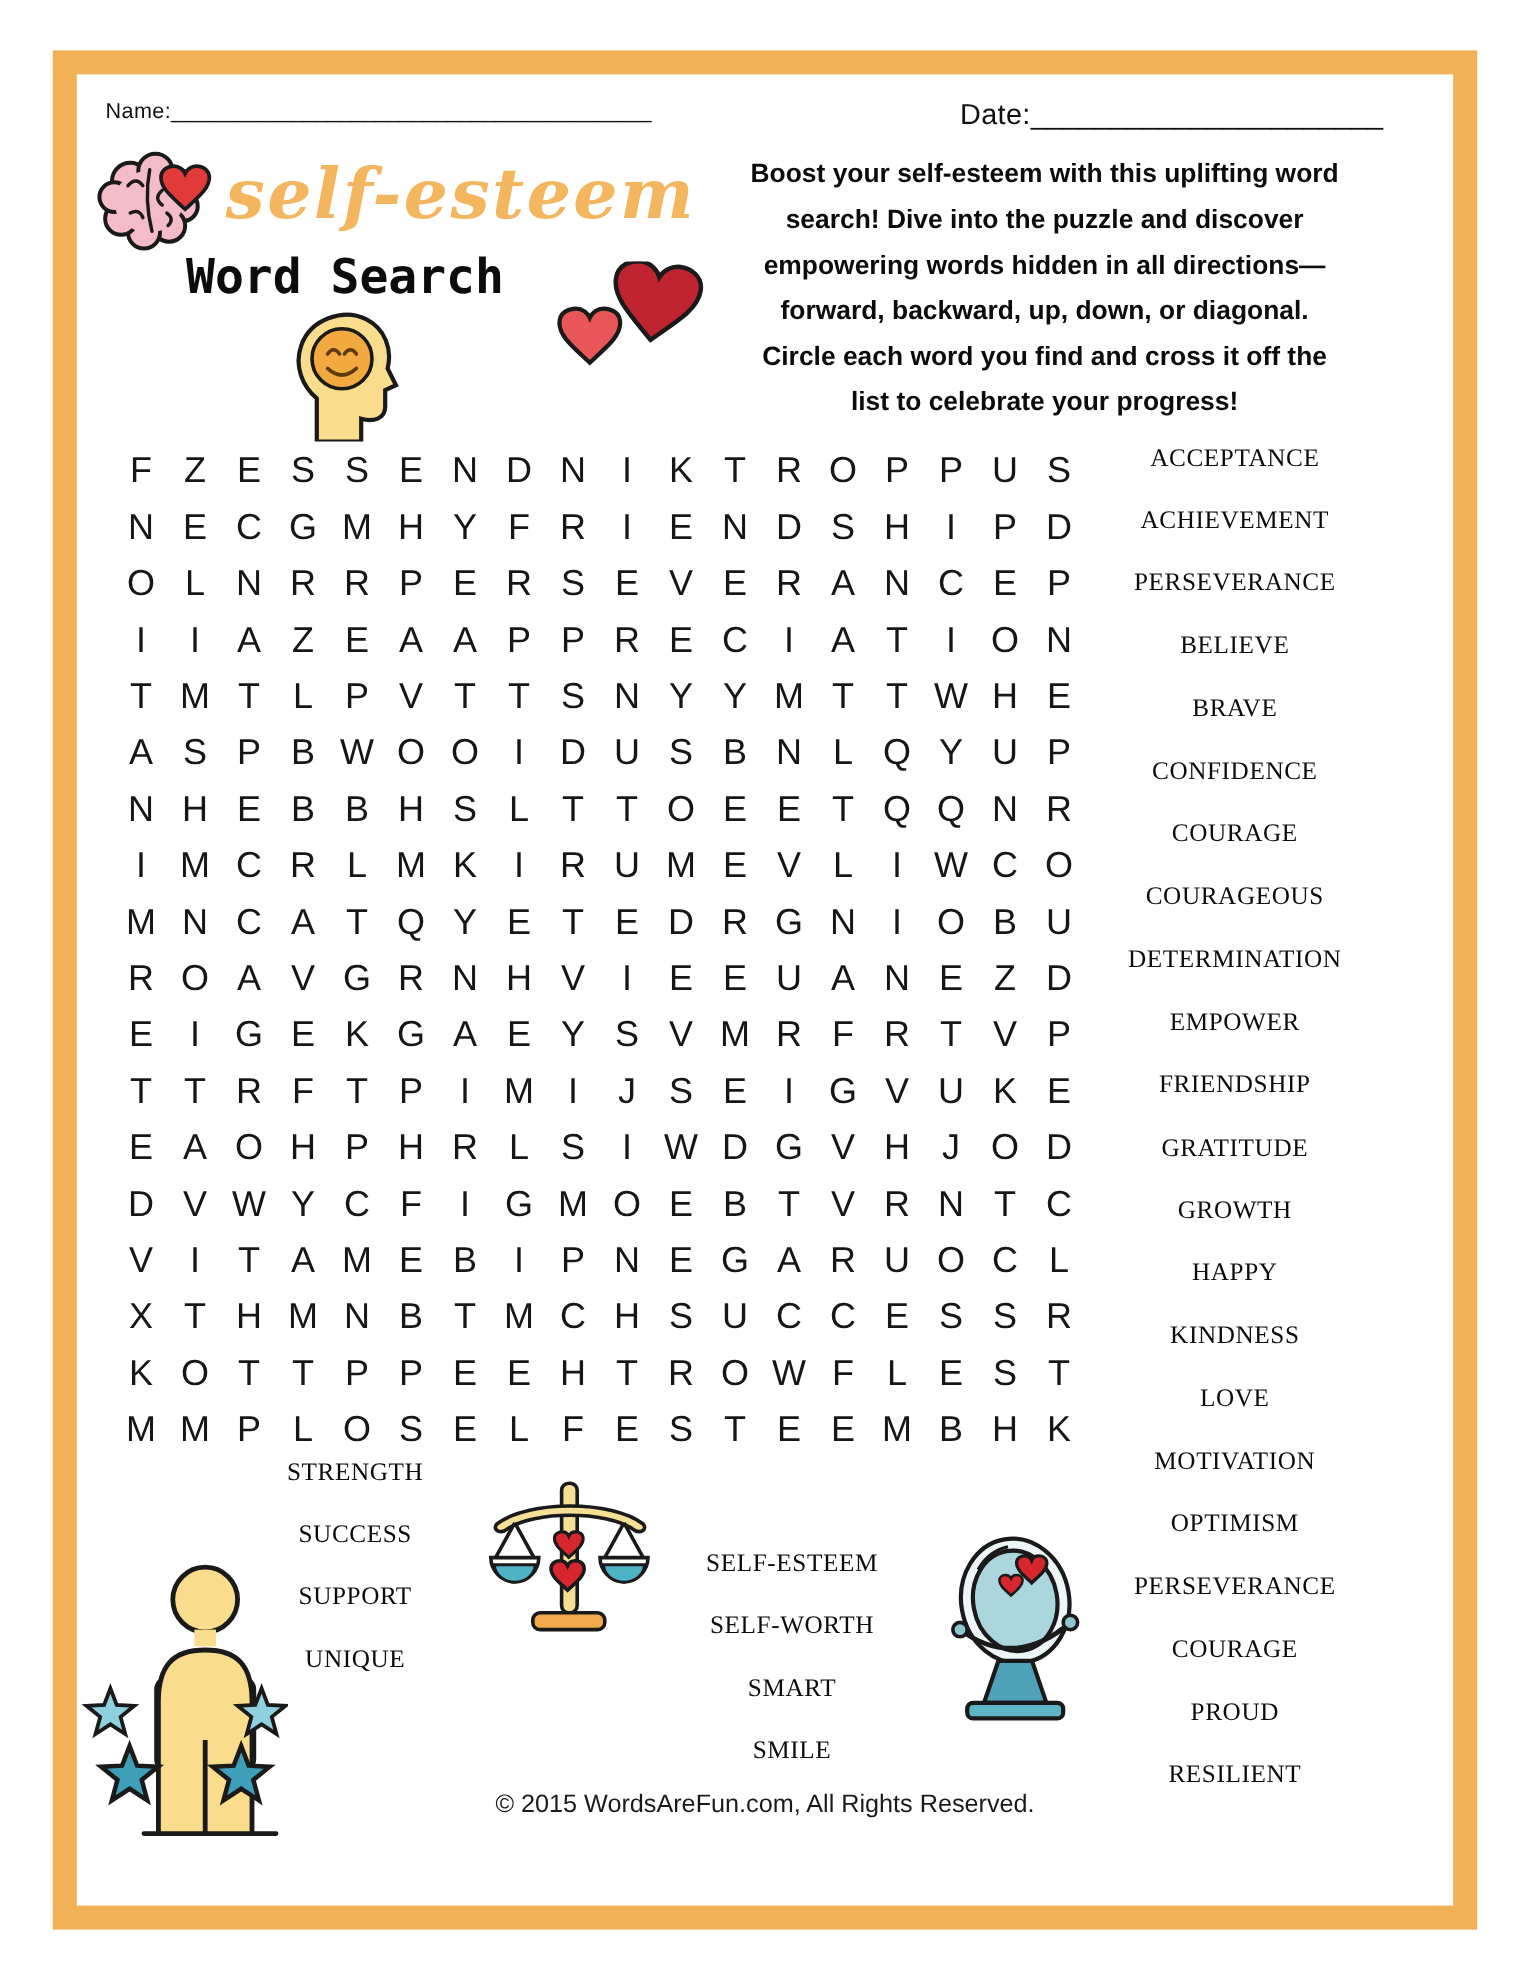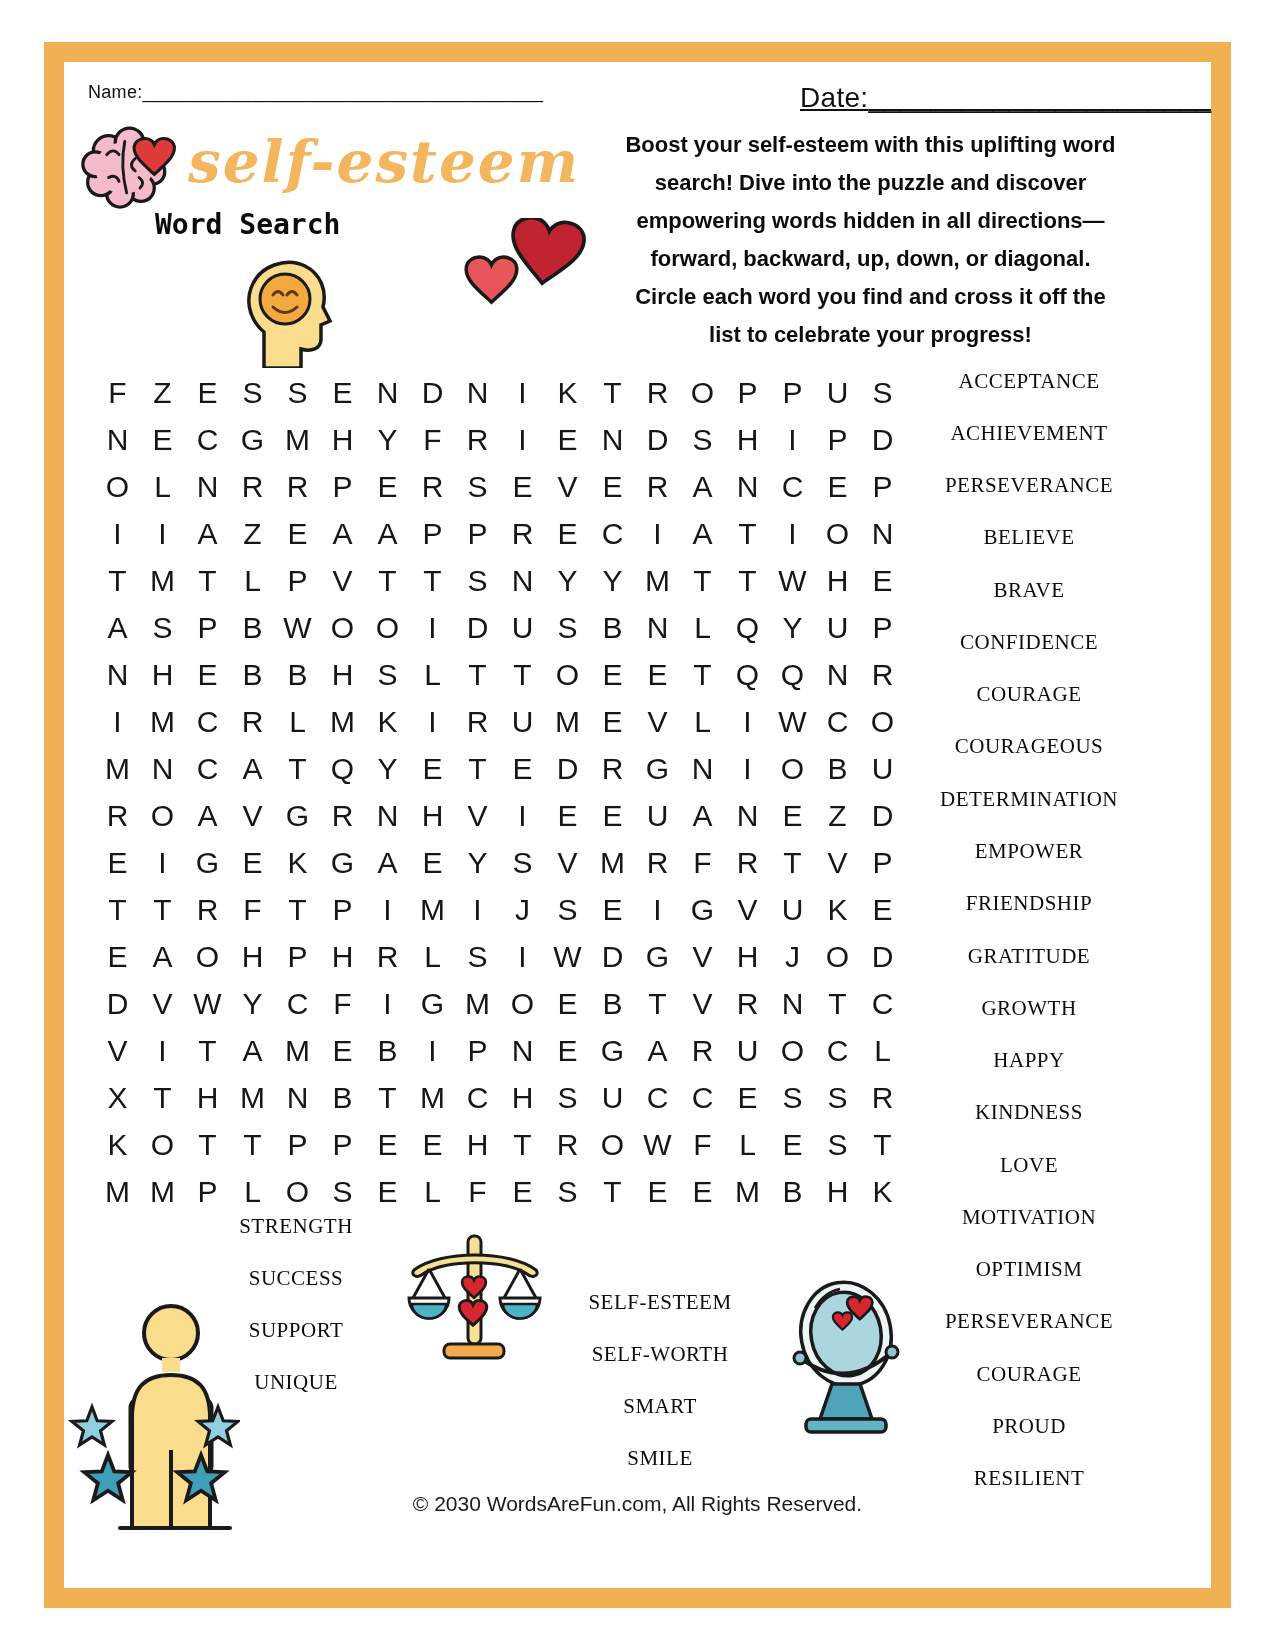--- a/index.html
+++ b/index.html
@@ -6,32 +6,32 @@
   body{
     width:1275px;height:1650px;position:relative;background:#ffffff;
     font-family:"Liberation Sans",sans-serif;color:#111;overflow:hidden;
   }
   .frame{
     position:absolute;left:44px;top:42px;width:1187px;height:1566px;
     border:20px solid #f2b054;box-sizing:border-box;background:#ffffff;
   }
   
   .name-row{position:absolute;left:88px;top:82px;font-size:18px;letter-spacing:.3px;white-space:nowrap;}
-  .date-row{position:absolute;left:800px;top:82px;font-size:28px;letter-spacing:.3px;white-space:nowrap;text-decoration:underline;}
+  .date-row{position:absolute;left:800px;top:82px;font-size:24px;letter-spacing:.3px;white-space:nowrap;}
   .blank-line{letter-spacing:0;}
   
   .title-script{
     position:absolute;left:188px;top:128px;width:360px;
     font-family:"DejaVu Serif",serif;font-style:italic;font-weight:bold;
     font-size:58px;color:#f3b55e;letter-spacing:2px;white-space:nowrap;
   }
   .title-main{
     position:absolute;left:155px;top:208px;
     font-family:"DejaVu Sans Mono",monospace;font-weight:bold;
-    font-size:28px;color:#0c0c0c;letter-spacing:0px;white-space:nowrap;
+    font-size:40px;color:#0c0c0c;letter-spacing:0px;white-space:nowrap;
   }
   
   .instructions{
     position:absolute;left:618px;top:126px;width:505px;
     font-family:Liberation Sans, sans-serif;font-weight:bold;
     font-size:22px;line-height:38px;text-align:center;color:#0c0c0c;
   }
   
   .grid{
     position:absolute;left:95px;top:369px;
@@ -524,13 +524,13 @@
     <circle cx="12" cy="86" r="6" fill="#8fc6d2" stroke-width="3"></circle>
     <circle cx="104" cy="80" r="6" fill="#8fc6d2" stroke-width="3"></circle>
     <path d="M44,112 L72,112 L84,147 L32,147 Z" fill="#4fa3b8"></path>
     <rect x="18" y="147" width="80" height="13" rx="5" fill="#5fb4c6"></rect>
   </g>
   <path d="M25,42 C12,30 2,22 2,12 C2,4 9,1 14.5,1 C19.5,1 23.5,4.5 25,8 C26.5,4.5 30.5,1 35.5,1 C41,1 48,4 48,12 C48,22 38,30 25,42 Z" transform="translate(58,24) scale(0.55)" fill="#d7262e" stroke="#1a1a1a" stroke-width="5"></path>
   <path d="M25,42 C12,30 2,22 2,12 C2,4 9,1 14.5,1 C19.5,1 23.5,4.5 25,8 C26.5,4.5 30.5,1 35.5,1 C41,1 48,4 48,12 C48,22 38,30 25,42 Z" transform="translate(44,40) scale(0.42)" fill="#d7262e" stroke="#1a1a1a" stroke-width="5"></path>
 </svg>
 
 <div class="instructions">Boost your self-esteem with this uplifting word search! Dive into the puzzle and discover empowering words hidden in all directions—forward, backward, up, down, or diagonal. Circle each word you find and cross it off the list to celebrate your progress!</div>
-<div class="footer">© 2030 WordsAreFun.com, All Rights Reserved.</div>
+<div class="footer">© 2015 WordsAreFun.com, All Rights Reserved.</div>
 
 </body></html>

